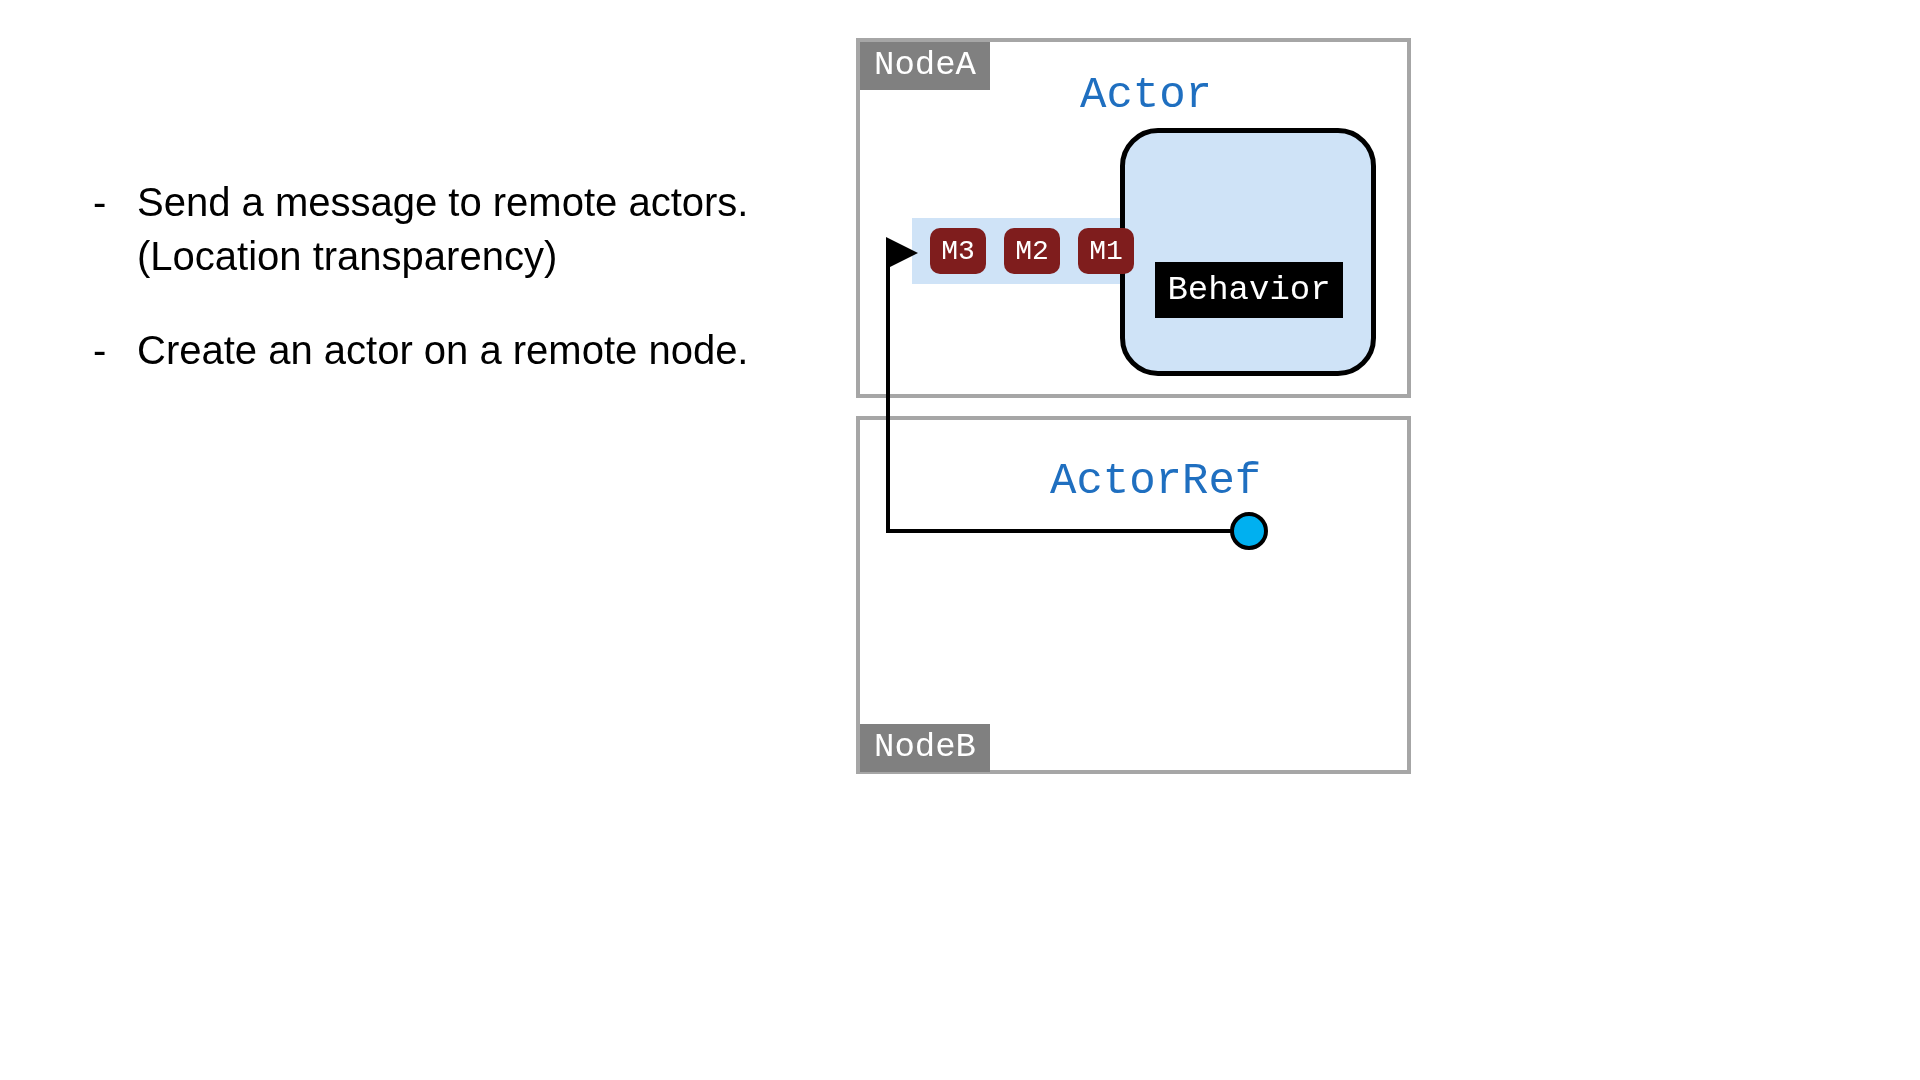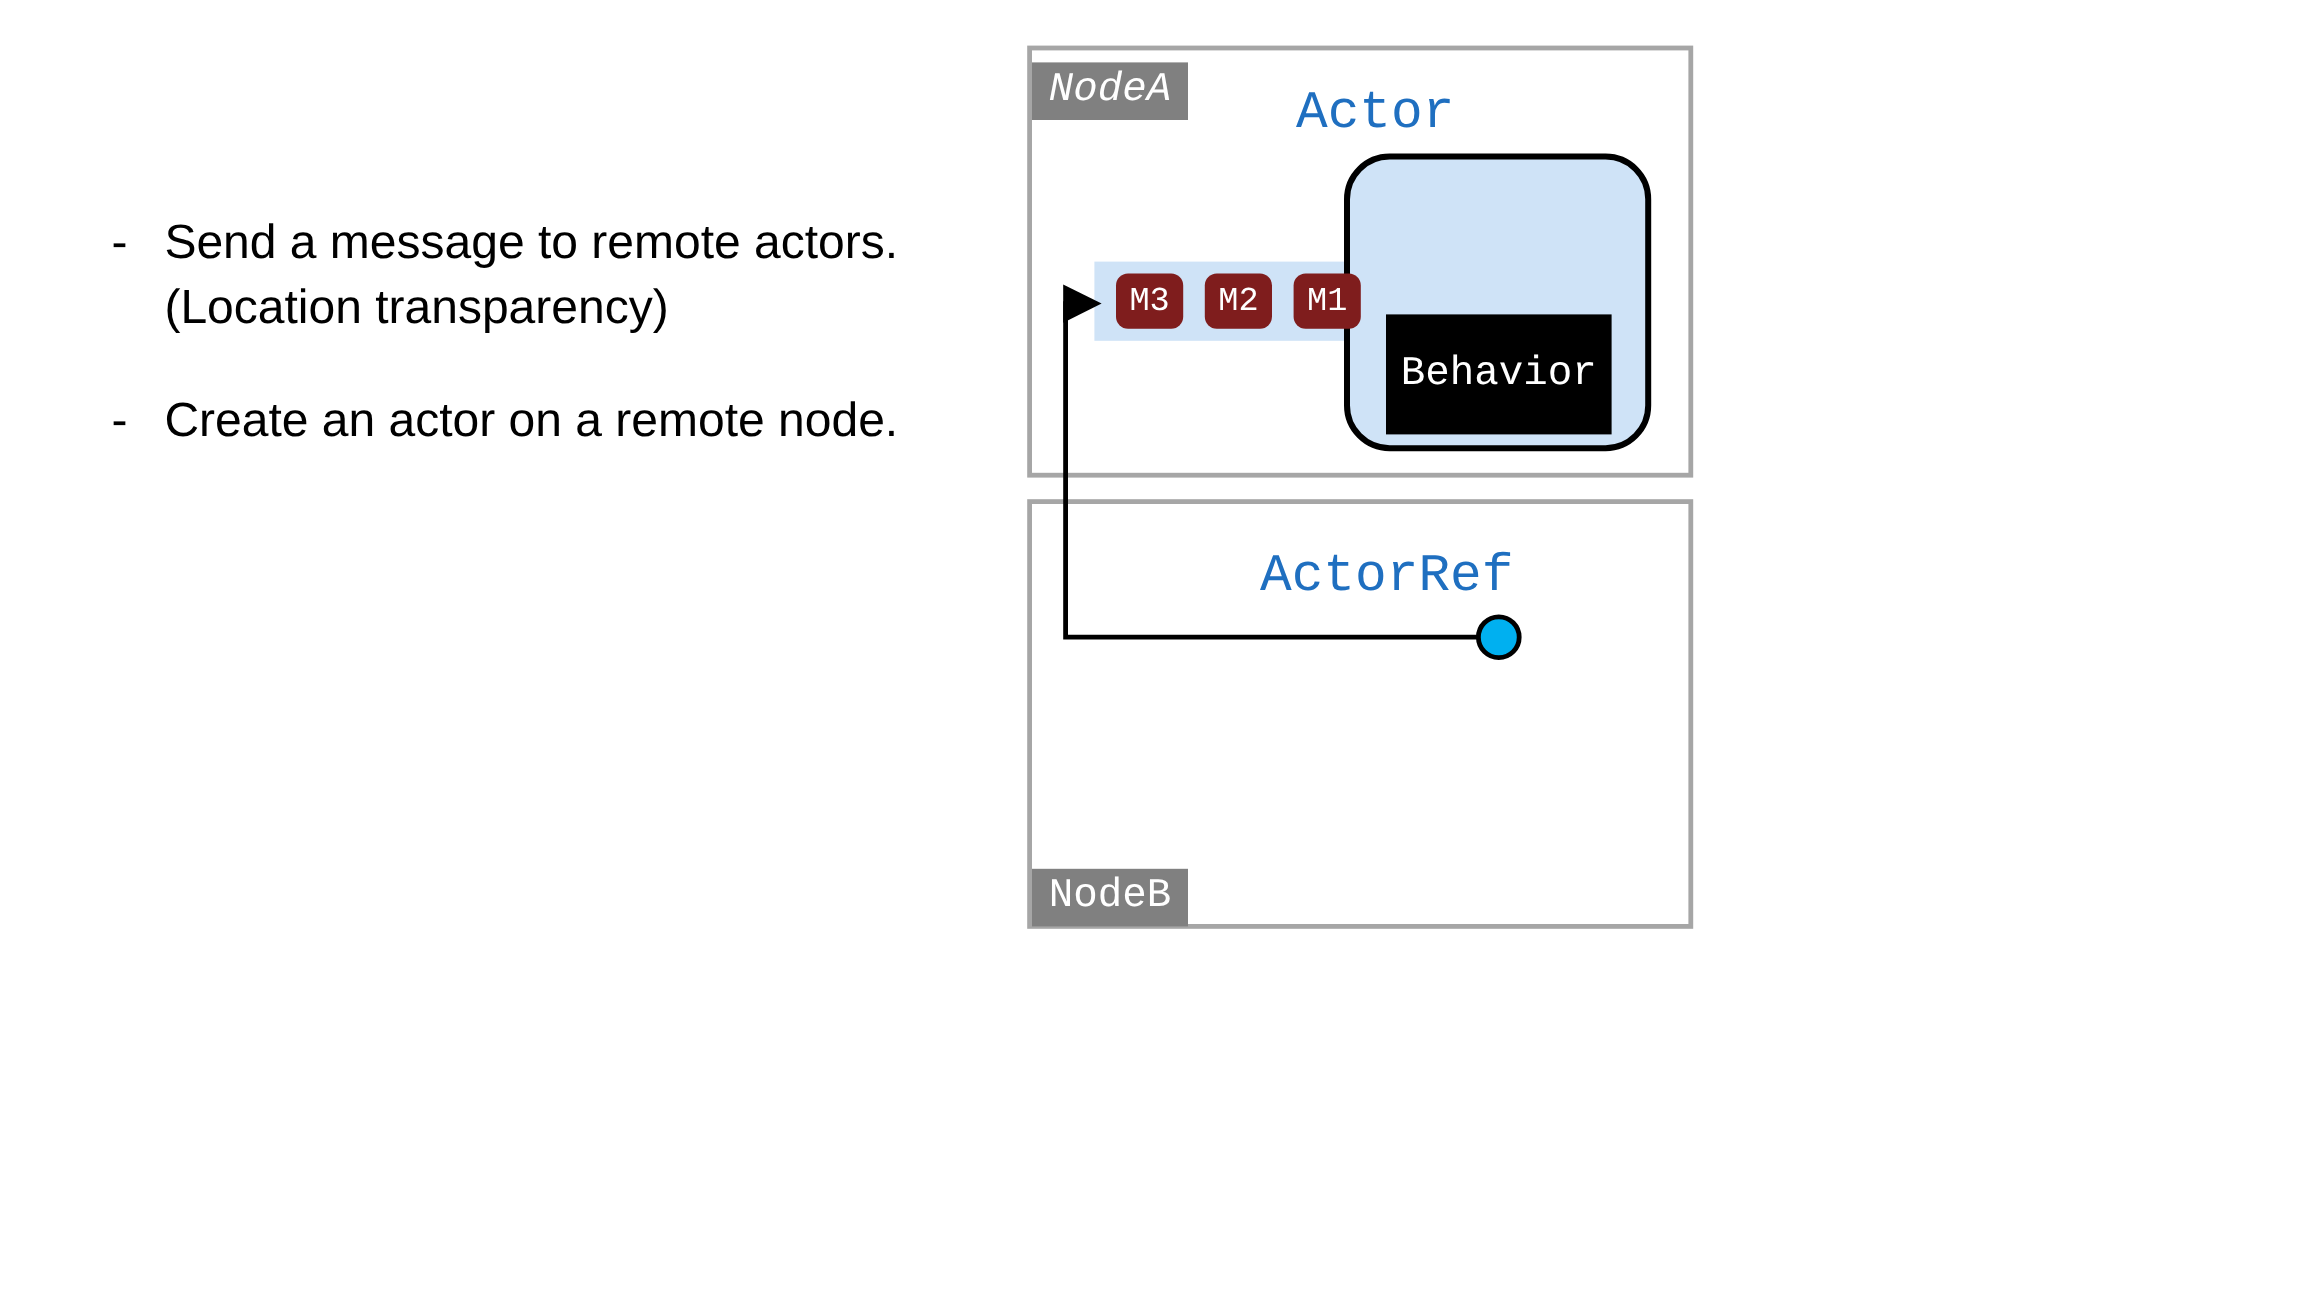--- a/index.html
+++ b/index.html
@@ -54,21 +54,21 @@
   .nodeB { left: 856px; top: 416px; width: 555px; height: 358px; }
 
   .node-label {
     position: absolute;
     background: #808080;
     color: #ffffff;
     font-family: Consolas, "Courier New", monospace;
     font-size: 34px;
     padding: 4px 14px 6px 14px;
   }
-  .nodeA-label { left: 860px; top: 52px; font-style: italic; }
+  .nodeA-label { left: 860px; top: 42px; }
   .nodeB-label { left: 860px; top: 724px; }
 
   .actor-title {
     position: absolute;
     left: 1080px;
     top: 70px;
     font-family: Consolas, "Courier New", monospace;
     font-size: 44px;
     color: #1f6fc0;
   }
@@ -94,21 +94,21 @@
     font-size: 36px;
     display: flex;
     align-items: center;
     justify-content: center;
   }
   .behavior-box {
     position: absolute;
     left: 1155px;
     top: 262px;
     width: 188px;
-    height: 100px;
+    height: 56px;
     background: #000000;
     color: #ffffff;
     font-family: Consolas, "Courier New", monospace;
     font-size: 34px;
     display: flex;
     align-items: center;
     justify-content: center;
   }
 
   .mailbox-bar {

